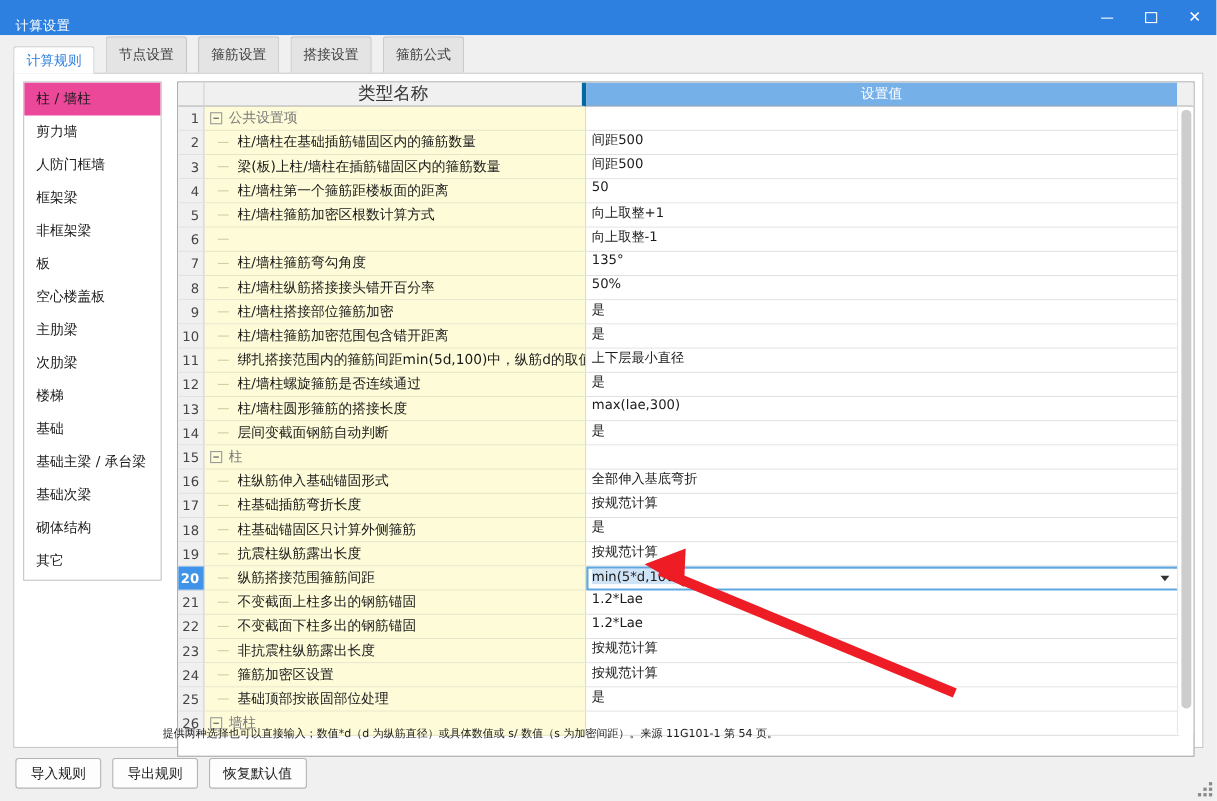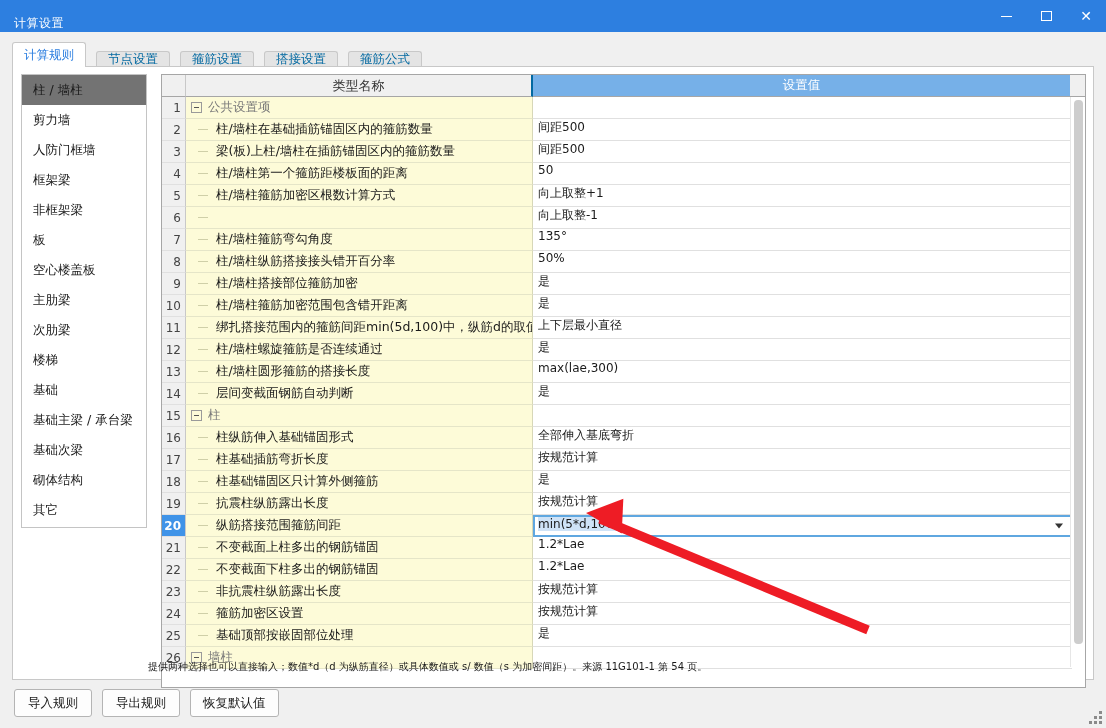--- a/index.html
+++ b/index.html
@@ -35,23 +35,23 @@
     position: absolute; left: 0; top: 32px; width: 1106px; height: 696px;
     background: #f0f0f0;
   }
 
   
   .tabstrip {
     position: absolute; left: 12px; top: 11px;
     display: flex; align-items: flex-end; height: 24px; gap: 8px;
   }
   .tab {
-    height: 16px; padding: 0 11px;
+    height: 34px; padding: 0 11px;
     display: flex; align-items: center;
-    font-size: 12.5px; color: #0369a1;
+    font-size: 12.5px; color: #404040;
     background: #e4e4e4;
     border: 1px solid #c8c8c8; border-bottom: none;
     border-radius: 3px 3px 0 0;
     margin-right: 2px;
   }
   .tab.active {
     background: #ffffff; color: #2d7fe0;
     border-color: #c8c8c8;
     height: 25px;
     position: relative; z-index: 3;
@@ -70,39 +70,39 @@
     position: absolute; left: 8px; top: 7px;
     width: 126px; height: 454px;
     background: #ffffff;
     border: 1px solid #c4c4c4;
     overflow: hidden;
   }
   .side-item {
     height: 30px; display: flex; align-items: center;
     padding-left: 11px; font-size: 12.5px; color: #1a1a1a;
   }
-  .side-item.selected { background: #737373; text-align: center; }
+  .side-item.selected { background: #ec4899; text-align: center; }
 
   
   .grid-wrap {
     position: absolute; left: 148px; top: 7px;
     width: 925px; height: 614px;
     background: #ffffff;
     border: 1px solid #a6a6a6;
     overflow: hidden;
   }
   .grid-header { display: flex; height: 22px; background: #f0f0f0; }
   .hc-num {
     width: 24px; border-right: 1px solid #c8c8c8; border-bottom: 1px solid #a6a6a6;
     background: #f0f0f0;
   }
   .hc-name {
-    width: 347px; border-right: 2px solid #0369a1; border-bottom: 1px solid #a6a6a6;
+    width: 347px; border-right: 4px solid #0369a1; border-bottom: 1px solid #a6a6a6;
     background: #f0f0f0; display: flex; align-items: center; justify-content: center;
-    font-size: 13px; color: #333;
+    font-size: 16px; color: #333;
   }
   .hc-val {
     flex: 1; border-bottom: 1px solid #a6a6a6;
     background: #76b0e8; display: flex; align-items: center; justify-content: center;
     font-size: 12.5px; color: #ffffff;
   }
   .hc-pad { width: 15px; background: #f0f0f0; border-bottom: 1px solid #a6a6a6; }
 
   .grid-body { position: relative; height: 592px; }
   .row { display: flex; height: 22px; }

